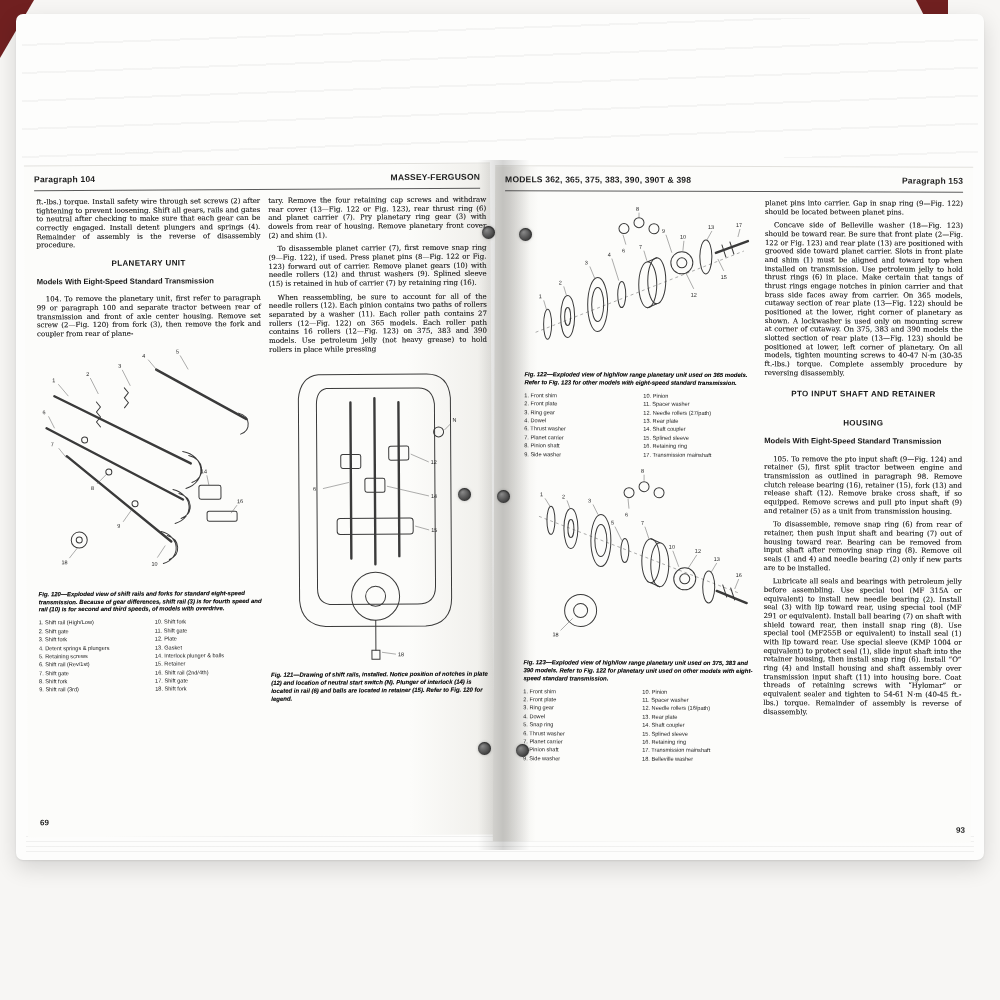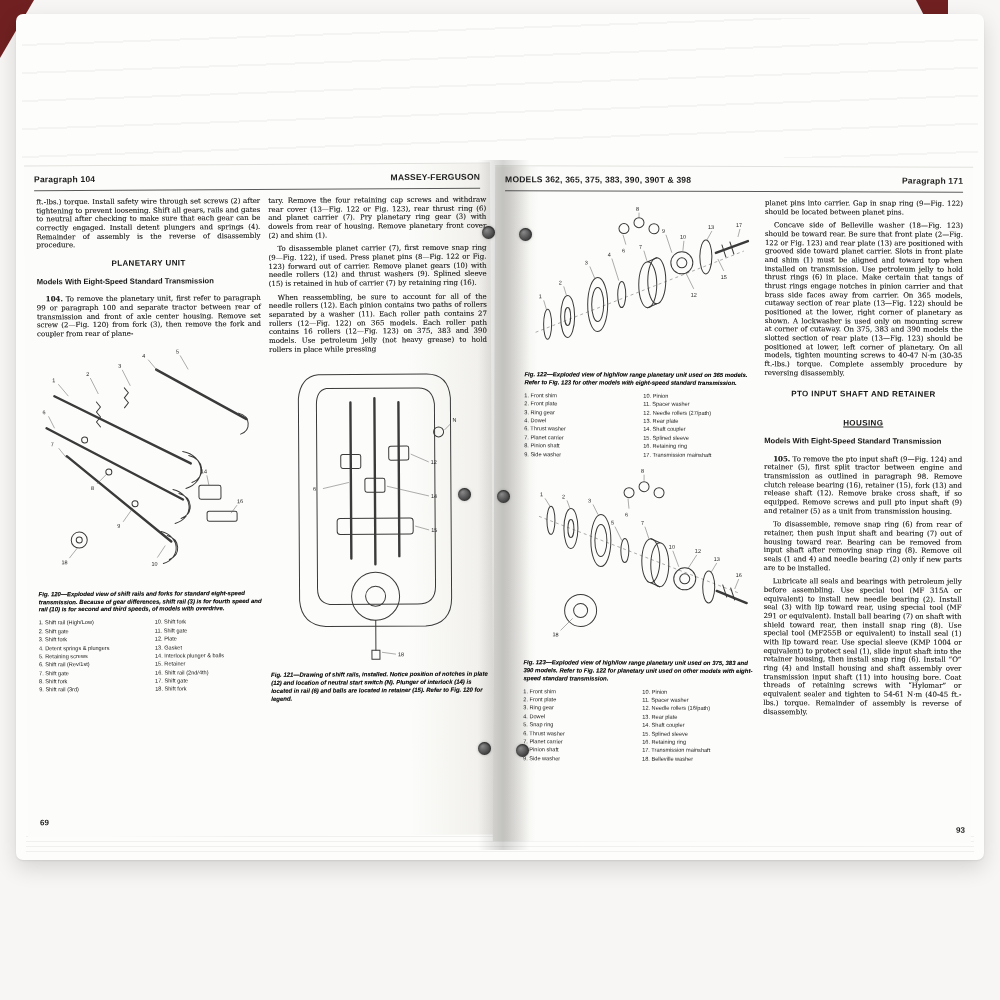--- a/index.html
+++ b/index.html
@@ -45,21 +45,21 @@
 
   .col{position:absolute;top:32px;}
   .page.left .col1{left:12px;width:224px;}
   .page.left .col2{left:244px;width:218px;}
   .page.right .col1{left:30px;width:230px;}
   .page.right .col2{left:270px;width:198px;}
 
   .para{font:7px/1.24 "DejaVu Serif",serif;text-align:justify;color:var(--ink);
         margin-bottom:5px;text-shadow:0 0 .4px rgba(0,0,0,.5);}
   .para.ind{text-indent:9px;}
-  .para b{font-weight:bold;}
+  .para b{font-weight:normal;}
   .sec-title{font:bold 8px "Liberation Sans",sans-serif;text-align:center;letter-spacing:.4px;
         margin:9px 0 9px;color:#161616;}
   .sub-title{font:bold 7.6px/1.35 "Liberation Sans",sans-serif;margin:2px 0 8px;color:#161616;}
   .caption{font:italic bold 6px/1.32 "Liberation Sans",sans-serif;color:#131313;margin:3px 0 4px;
         text-shadow:0 0 .3px rgba(0,0,0,.45);}
   .plist{display:flex;gap:8px;font:5.6px/1.5 "Liberation Sans",sans-serif;color:#202020;}
   .plist>div{flex:1;}
   .plist>div>div{padding-left:8px;text-indent:-8px;}
   .pageno{position:absolute;font:bold 8px "Liberation Sans",sans-serif;color:#1c1c1c;}
   .pageno.pl{left:12px;bottom:10px;}
@@ -207,21 +207,21 @@
 
         <p class="caption">Fig. 121—Drawing of shift rails, installed. Notice position of notches in plate (12) and location of neutral start switch (N). Plunger of interlock (14) is located in rail (6) and balls are located in retainer (15). Refer to Fig. 120 for legend.</p>
       </div>
 
       <div class="pageno pl">69</div>
     </section>
 
     <section class="page right">
       <div class="phead">
         <span>MODELS 362, 365, 375, 383, 390, 390T &amp; 398</span>
-        <span>Paragraph 171</span>
+        <span>Paragraph 153</span>
       </div>
       <div class="rule"></div>
 
       <div class="col col1">
 
         <svg class="fig" width="228" height="168" viewBox="0 0 228 168" aria-hidden="true">
           <line class="ld" x1="10" y1="132" x2="218" y2="50" stroke-dasharray="3 3"></line>
           <ellipse class="st" cx="22" cy="124" rx="4" ry="15"></ellipse>
           <ellipse class="st" cx="42" cy="116" rx="7" ry="21"></ellipse>
             <ellipse class="st" cx="42" cy="116" rx="3" ry="9"></ellipse>
@@ -364,21 +364,21 @@
               <div>17. Transmission mainshaft</div>
               <div>18. Belleville washer</div>
             </div>
         </div>
       </div>
 
       <div class="col col2">
         <p class="para">planet pins into carrier. Gap in snap ring (9—Fig. 122) should be located between planet pins.</p>
         <p class="para ind">Concave side of Belleville washer (18—Fig. 123) should be toward rear. Be sure that front plate (2—Fig. 122 or Fig. 123) and rear plate (13) are positioned with grooved side toward planet carrier. Slots in front plate and shim (1) must be aligned and toward top when installed on transmission. Use petroleum jelly to hold thrust rings (6) in place. Make certain that tangs of thrust rings engage notches in pinion carrier and that brass side faces away from carrier. On 365 models, cutaway section of rear plate (13—Fig. 122) should be positioned at the lower, right corner of planetary as shown. A lockwasher is used only on mounting screw at corner of cutaway. On 375, 383 and 390 models the slotted section of rear plate (13—Fig. 123) should be positioned at lower, left corner of planetary. On all models, tighten mounting screws to 40-47 N·m (30-35 ft.-lbs.) torque. Complete assembly procedure by reversing disassembly.</p>
         <div class="sec-title" style="margin-top:12px;margin-bottom:20px;">PTO INPUT SHAFT AND RETAINER</div>
-        <div class="sec-title" style="margin-top:0;text-decoration:underline;">HOUSING</div>
+        <div class="sec-title" style="margin-top:0;">HOUSING</div>
         <div class="sub-title">Models With Eight-Speed Standard Transmission</div>
         <p class="para ind"><b>105.</b><span> To remove the pto input shaft (9—Fig. 124) and retainer (5), first split tractor between engine and transmission as outlined in paragraph 98. Remove clutch release bearing (16), retainer (15), fork (13) and release shaft (12). Remove brake cross shaft, if so equipped. Remove screws and pull pto input shaft (9) and retainer (5) as a unit from transmission housing.</span></p>
         <p class="para ind">To disassemble, remove snap ring (6) from rear of retainer, then push input shaft and bearing (7) out of housing toward rear. Bearing can be removed from input shaft after removing snap ring (8). Remove oil seals (1 and 4) and needle bearing (2) only if new parts are to be installed.</p>
         <p class="para ind">Lubricate all seals and bearings with petroleum jelly before assembling. Use special tool (MF 315A or equivalent) to install new needle bearing (2). Install seal (3) with lip toward rear, using special tool (MF 291 or equivalent). Install ball bearing (7) on shaft with shield toward rear, then install snap ring (8). Use special tool (MF255B or equivalent) to install seal (1) with lip toward rear. Use special sleeve (KMP 1004 or equivalent) to protect seal (1), slide input shaft into the retainer housing, then install snap ring (6). Install “O” ring (4) and install housing and shaft assembly over transmission input shaft (11) into housing bore. Coat threads of retaining screws with “Hylomar” or equivalent sealer and tighten to 54-61 N·m (40-45 ft.-lbs.) torque. Remainder of assembly is reverse of disassembly.</p>
       </div>
 
       <div class="pageno pr">93</div>
     </section>
 
     <div class="spine-shadow"></div>

